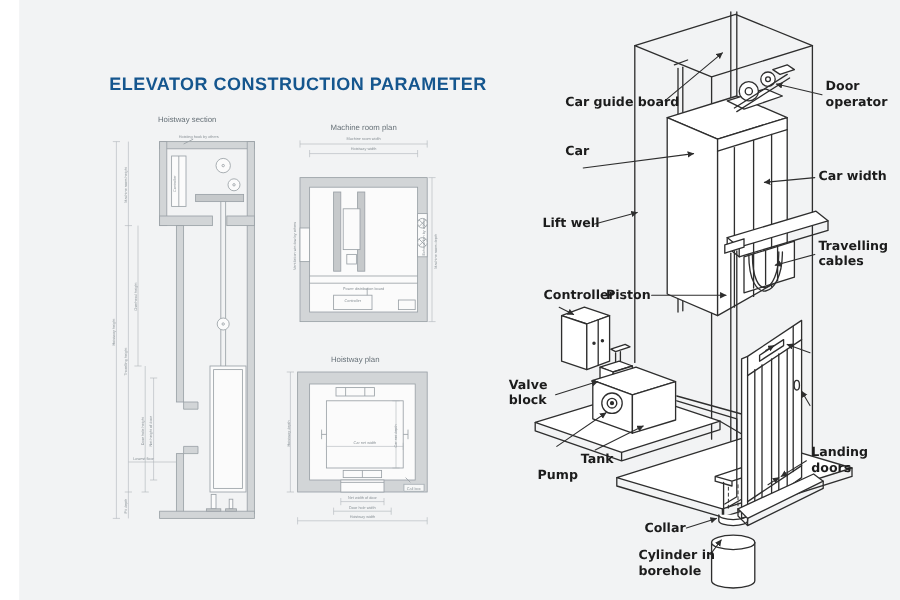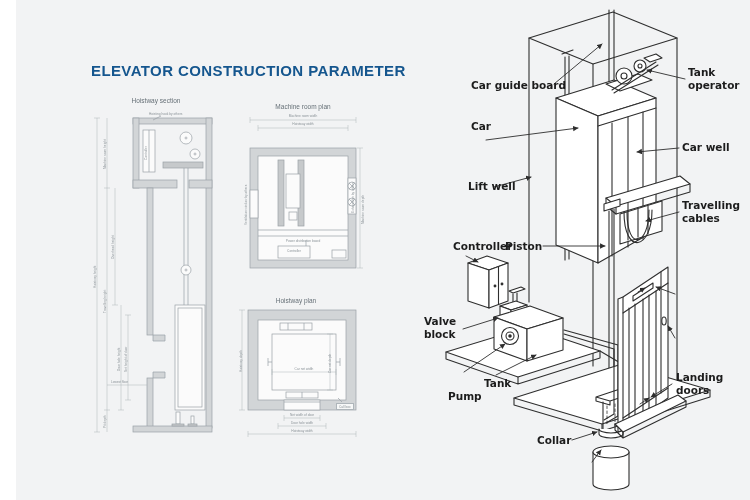--- a/index.html
+++ b/index.html
@@ -312,26 +312,27 @@
         <line x1="448" y1="372" x2="489" y2="344" marker-end="url(#arr)"></line>
         <line x1="480" y1="375" x2="520" y2="355" marker-end="url(#arr)"></line>
         <line x1="656" y1="384" x2="635" y2="397" marker-end="url(#arr)"></line>
         <line x1="556" y1="440" x2="581" y2="432" marker-end="url(#arr)"></line>
         <line x1="576" y1="462" x2="585" y2="450" marker-end="url(#arr)"></line>
       </g>
     </g>
   </svg>
 
   <div class="lab nw" style="left:455px;top:79px">Car guide board</div>
-  <div class="lab" style="left:672px;top:66px;width:62px">Tank operator</div>
+  <div class="lab" style="left:672px;top:66px;width:62px">Door operator</div>
   <div class="lab nw" style="left:455px;top:120px">Car</div>
-  <div class="lab nw" style="left:666px;top:141px">Car well</div>
-  <div class="lab nw" style="left:452px;top:180px">Lift well</div>
+  <div class="lab nw" style="left:666px;top:141px">Car width</div>
+  <div class="lab nw" style="left:436px;top:180px">Lift well</div>
   <div class="lab" style="left:666px;top:199px;width:70px">Travelling cables</div>
   <div class="lab nw" style="left:437px;top:240px">Controller</div>
   <div class="lab nw" style="left:489px;top:240px">Piston</div>
   <div class="lab" style="left:408px;top:315px;width:50px">Valve block</div>
   <div class="lab nw" style="left:432px;top:390px">Pump</div>
   <div class="lab nw" style="left:468px;top:377px">Tank</div>
   <div class="lab" style="left:660px;top:371px;width:60px">Landing doors</div>
   <div class="lab nw" style="left:521px;top:434px">Collar</div>
+  <div class="lab" style="left:516px;top:457px;width:80px">Cylinder in borehole</div>
 
 </div>
 
 </body></html>

